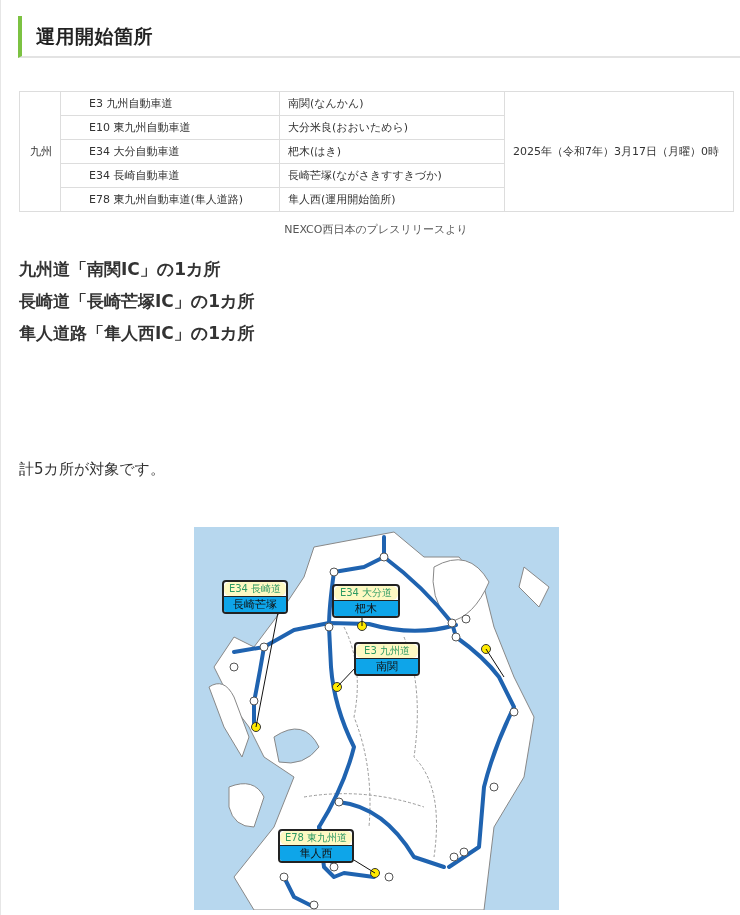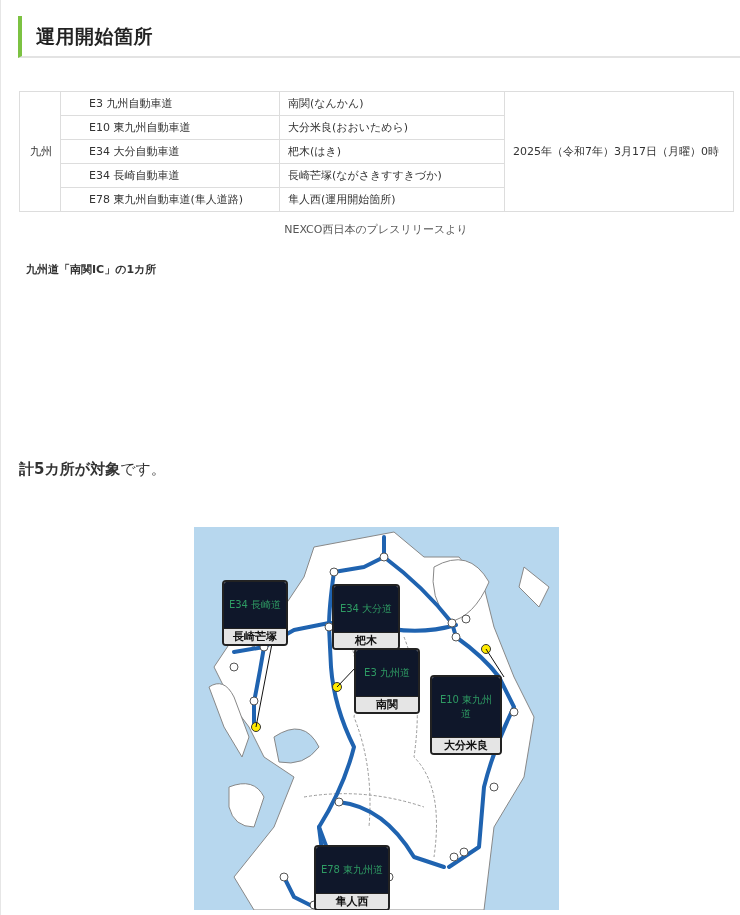--- a/index.html
+++ b/index.html
@@ -7,28 +7,28 @@
   .page-edge { position:absolute; left:0; top:0; bottom:0; width:1px; background:#e6e6e6; }
   .heading { position:absolute; left:18px; top:16px; width:722px; height:42px; border-left:4px solid #7cc242; border-bottom:2px solid #e3e3e3; box-sizing:border-box; }
   .heading h2 { margin:0; position:absolute; left:14px; top:8px; font-size:19px; font-weight:bold; color:#222; letter-spacing:0.5px; }
   table.ic { position:absolute; left:19px; top:91px; width:715px; border-collapse:collapse; border:1px solid #333; font-size:11px; color:#333; }
   table.ic td { border:1px solid #ddd; height:23px; padding:0 8px; white-space:nowrap; }
   table.ic td.region { width:24px; text-align:right; }
   table.ic td.road { width:182px;padding-left:28px; }
   table.ic td.ic-name { width:208px; }
   .caption { position:absolute; left:0; width:752px; top:222px; text-align:center; font-size:11px; color:#555; }
   .items { position:absolute; left:19px; top:260px; }
-  .items p { margin:0 0 13px 7px; font-size:11px; font-weight:bold; color:#333; line-height:19px; }
+  .items p { margin:0 0 13px 0; font-size:17px; font-weight:bold; color:#333; line-height:19px; }
   .summary { position:absolute; left:19px; top:460px; font-size:15px; line-height:19px; color:#333; }
-  .summary b { font-weight:bold; }
+  .summary b { font-weight:normal; }
   .map { position:absolute; left:194px; top:527px; width:365px; height:383px; background:#b7d7ee; overflow:hidden; }
   .map svg { position:absolute; left:0; top:0; }
   .lbl { position:absolute; border:2px solid #222; border-radius:4px; background:#fff; font-size:10px; text-align:center; overflow:hidden; }
-  .lbl .top { color:#2e9a63; line-height:14px; padding:16px 4px; background:#0f172a; }
-  .lbl .bot { background:#e5e5e5; color:#111; font-weight:bold; line-height:15px; border-top:1px solid #222; font-size:11px; }
+  .lbl .top { color:#2e9a63; line-height:14px; padding:0 4px; background:#fef9c3;border-radius:6px; }
+  .lbl .bot { background:#0ea5e9; color:#111; font-weight:normal; line-height:15px; border-top:1px solid #222; font-size:11px; }
 </style>
 </head>
 <body>
 
 <div class="page-edge"></div>
 
 <div class="heading">
   <h2>運用開始箇所</h2>
 </div>
 
@@ -56,20 +56,22 @@
     <td class="road">E78 東九州自動車道(隼人道路)</td>
     <td class="ic-name">隼人西(運用開始箇所)</td>
   </tr>
 </tbody>
   </table>
 
 <div class="caption">NEXCO西日本のプレスリリースより</div>
 
 <div class="items">
   <p>九州道「南関IC」の1カ所</p>
+  <p>長崎道「長崎芒塚IC」の1カ所</p>
+  <p>隼人道路「隼人西IC」の1カ所</p>
 </div>
 
 <div class="summary">
   <b>計5カ所が対象</b><span>です。</span>
 </div>
 
 <div class="map">
   <svg width="365" height="383" viewBox="0 0 365 383">
 
     <path d="M120 20 L200 5 L230 30 L265 30 L290 60 L300 100 L320 150 L340 190 L330 250 L300 300 L290 383 L60 383 L40 350 L80 300 L100 250 L70 230 L55 200 L40 180 L20 140 L40 110 L60 120 L90 80 L110 50 Z" fill="#fff" stroke="#888" stroke-width="1"></path>
@@ -131,25 +133,21 @@
     </g>
   </svg>
   <div class="lbl" style="left:28px;top:53px;width:62px;">
     <div class="top">E34 長崎道</div>
     <div class="bot">長崎芒塚</div>
   </div>
   <div class="lbl" style="left:138px;top:57px;width:64px;">
     <div class="top">E34 大分道</div>
     <div class="bot">杷木</div>
   </div>
-  <div class="lbl" style="left:160px;top:121px;width:62px;">
+  <div class="lbl" style="left:160px;top:115px;width:62px;">
     <div class="top">E3 九州道</div>
     <div class="bot">南関</div>
   </div>
-  <div class="lbl" style="left:236px;top:148px;width:68px;">
-    <div class="top">E10 東九州道</div>
-    <div class="bot">大分米良</div>
-  </div>
-  <div class="lbl" style="left:84px;top:318px;width:72px;margin-left:36px;">
+  <div class="lbl" style="left:84px;top:302px;width:72px;">
     <div class="top">E78 東九州道</div>
     <div class="bot">隼人西</div>
   </div>
 </div>
 
 </body></html>

